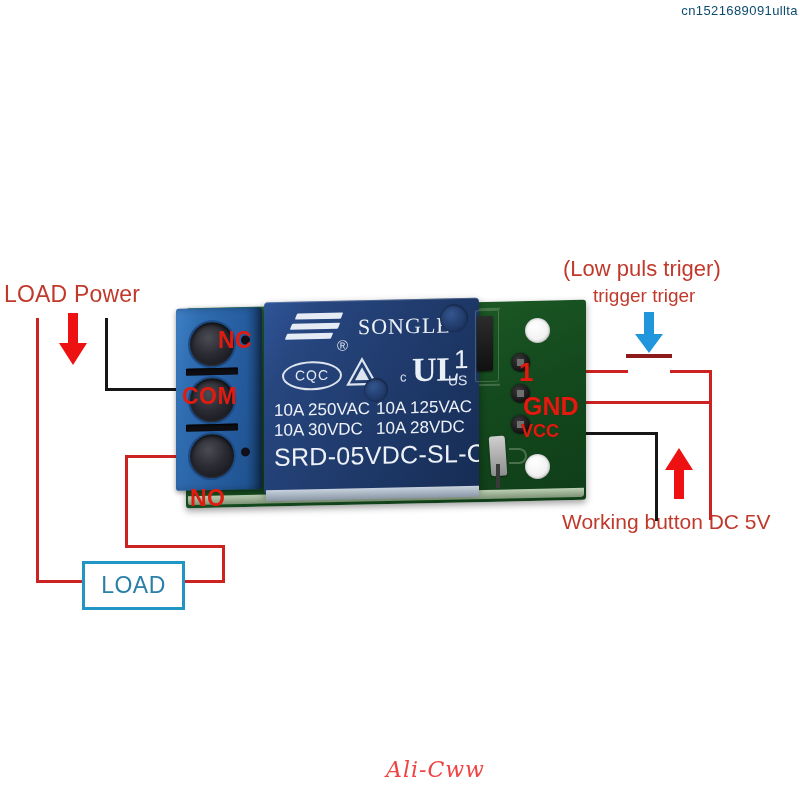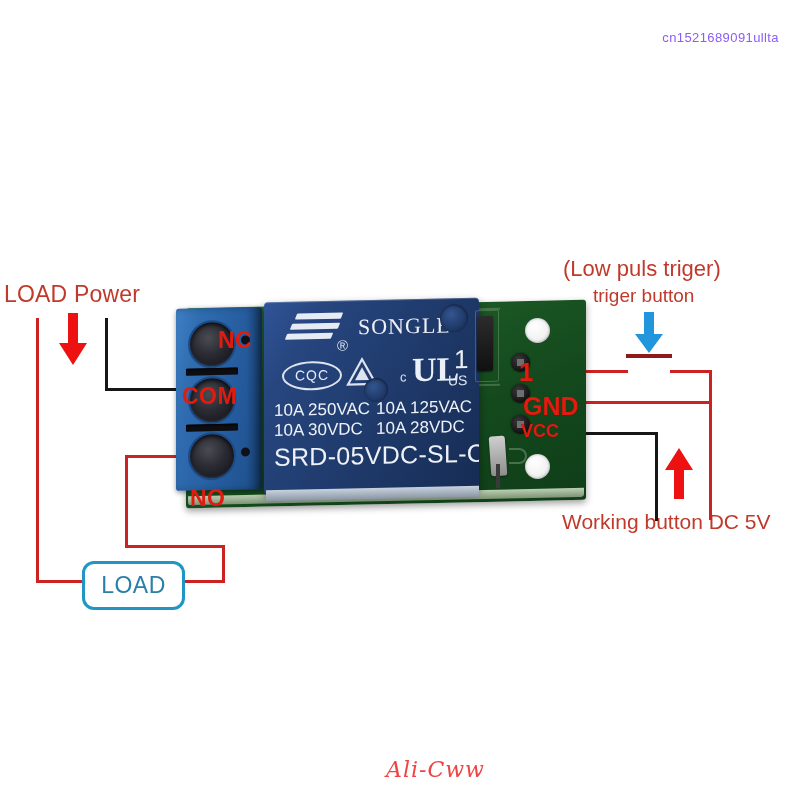--- a/index.html
+++ b/index.html
@@ -16,27 +16,26 @@
     width: 800px;
     height: 800px;
     background: #ffffff;
     overflow: hidden;
   }
 
   
   .wm-top {
     position: absolute;
     top: 3px;
-    right: 21px;
+    right: 2px;
     font-size: 13px;
     letter-spacing: 0.4px;
-    color: #8b5cf6;
+    color: #0c4a6e;
     font-family: "Liberation Sans", sans-serif;
     white-space: nowrap;
-    margin-top: 27px;
   }
   .wm-bottom {
     position: absolute;
     left: 350px;
     top: 757px;
     font-size: 22px;
     color: #ef4444;
     font-family: "DejaVu Serif", serif;
     font-style: italic;
     letter-spacing: 1px;
@@ -96,21 +95,21 @@
   .arrow { position: absolute; z-index: 30; }
 
   
   .load-box {
     position: absolute;
     left: 82px;
     top: 561px;
     width: 97px;
     height: 43px;
     border: 3px solid #2196c4;
-    border-radius: 12px;
+    border-radius: 0;
     background: #ffffff;
     z-index: 20;
     display: flex;
     align-items: center;
     justify-content: center;
   }
   .load-box span {
     color: #2a7fa8;
     font-size: 23px;
     letter-spacing: .5px;
@@ -493,21 +492,21 @@
   <div class="termlbl term-nc">NC</div>
   <div class="termlbl term-com">COM</div>
   <div class="termlbl term-no">NO</div>
 
   <div class="pinlbl pin-in">1</div>
   <div class="pinlbl pin-gnd">GND</div>
   <div class="pinlbl pin-vcc">VCC</div>
 
   <div class="lbl lbl-lowpuls">(Low puls triger)</div>
   <div class="lbl lbl-load-power">LOAD Power</div>
-  <div class="lbl lbl-trigbtn">triger button</div>
+  <div class="lbl lbl-trigbtn">trigger triger</div>
   <div class="lbl lbl-working">Working button DC 5V</div>
 
   <svg class="arrow" style="left:58px; top:313px; width:30px; height:53px;" viewBox="0 0 30 53">
     <polygon points="10,0 20,0 20,30 29,30 15,52 1,30 10,30" fill="#ee1111"></polygon>
   </svg>
 
   <svg class="arrow" style="left:634px; top:312px; width:30px; height:42px;" viewBox="0 0 30 42">
     <polygon points="10,0 20,0 20,22 29,22 15,41 1,22 10,22" fill="#2196dd"></polygon>
   </svg>
 

